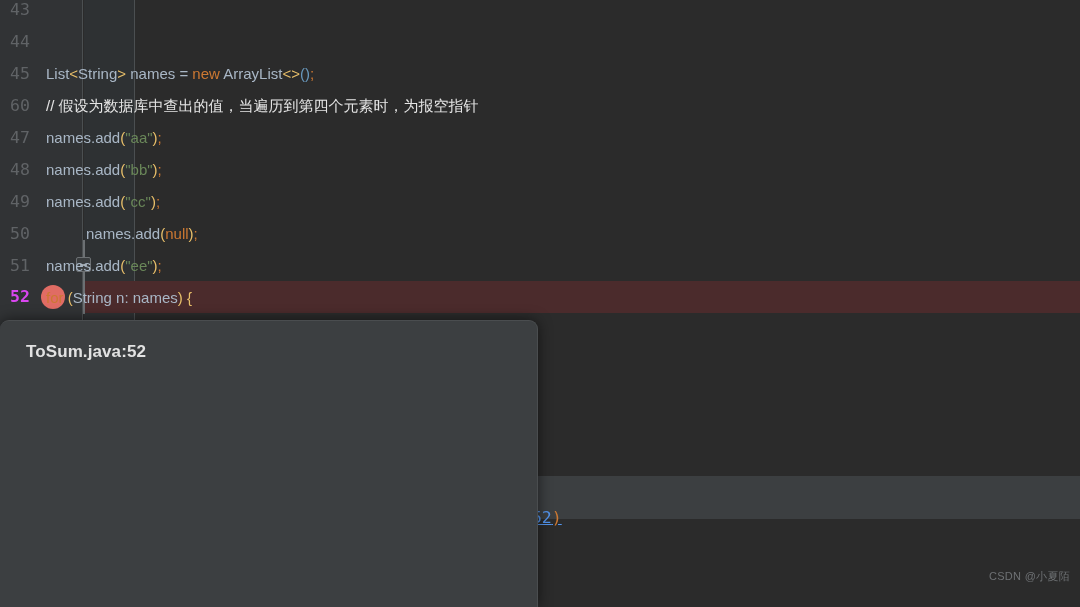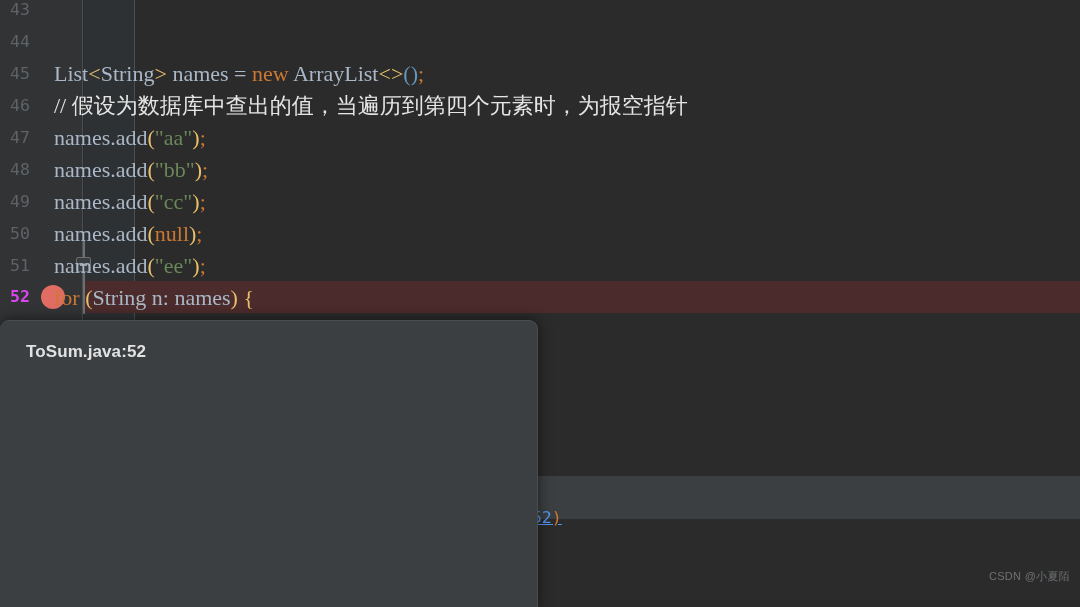--- a/index.html
+++ b/index.html
@@ -29,24 +29,24 @@
     position: absolute; left: 84px; top: 0; width: 51px; height: 607px;
     background: #2e3133;
     border-right: 1px solid #4b4f51;
   }
   .code-area {
     position: absolute; left: 136px; top: 0; right: 0; height: 607px;
     background: #2b2b2b;
   }
 
   .line {
-    position: absolute; left: 8px; right: 0; height: 32px;
+    position: absolute; left: 0; right: 0; height: 32px;
     line-height: 32px;
-    font-family: Liberation Serif, serif;
-    font-size: 22px;
+    font-family: Liberation Sans, sans-serif;
+    font-size: 15px;
     white-space: pre;
   }
   .lnum {
     position: absolute; left: 0; width: 66px;
     height: 32px; line-height: 32px;
     text-align: left; padding-left: 10px;
     font-family: "DejaVu Sans Mono", monospace;
     font-size: 16.5px;
     color: #606366;
   }
@@ -163,21 +163,21 @@
     <div class="gutter-numbers"></div>
     <div class="gutter-marks"></div>
     <div class="code-area"></div>
 
     <div class="bp-highlight-gutter" style="top:281px"></div>
     <div class="bp-highlight" style="top:281px"></div>
 
     <div class="lnum" style="top:-6px">43</div>
     <div class="lnum" style="top:26px">44</div>
     <div class="lnum" style="top:58px">45</div>
-    <div class="lnum" style="top:90px">46</div>
+    <div class="lnum" style="top:90px">60</div>
     <div class="lnum" style="top:122px">47</div>
     <div class="lnum" style="top:154px">48</div>
     <div class="lnum" style="top:186px">49</div>
     <div class="lnum" style="top:218px">50</div>
     <div class="lnum" style="top:250px">51</div>
     <div class="lnum current" style="top:281px">52</div>
 
     <div class="fold-line" style="left:83px; top:240px; height:24px;"></div>
     <div class="fold" style="left:76px; top:257px;"></div>
     <div class="fold-line" style="left:83px; top:272px; height:42px;"></div>
@@ -197,21 +197,21 @@
     </div>
 
     <div class="line" style="top:122px;">
       <span class="code-text"><span class="id">names.add</span><span class="par">(</span><span class="str">"bb"</span><span class="par">)</span><span class="semi">;</span></span>
     </div>
 
     <div class="line" style="top:154px;">
       <span class="code-text"><span class="id">names.add</span><span class="par">(</span><span class="str">"cc"</span><span class="par">)</span><span class="semi">;</span></span>
     </div>
 
-    <div class="line" style="top:186px;">
+    <div class="line" style="top:186px;margin-left:40px;">
       <span class="code-text"><span class="id">names.add</span><span class="par">(</span><span class="kw">null</span><span class="par">)</span><span class="semi">;</span></span>
     </div>
 
     <div class="line" style="top:218px;">
       <span class="code-text"><span class="id">names.add</span><span class="par">(</span><span class="str">"ee"</span><span class="par">)</span><span class="semi">;</span></span>
     </div>
 
     <div class="line" style="top:250px;text-align:center;">
       <span class="code-text"><span class="kw">for</span><span class="id"> </span><span class="par">(</span><span class="cls">String</span><span class="id"> n: names</span><span class="par">)</span><span class="id"> </span><span class="brc">{</span></span>
     </div>

